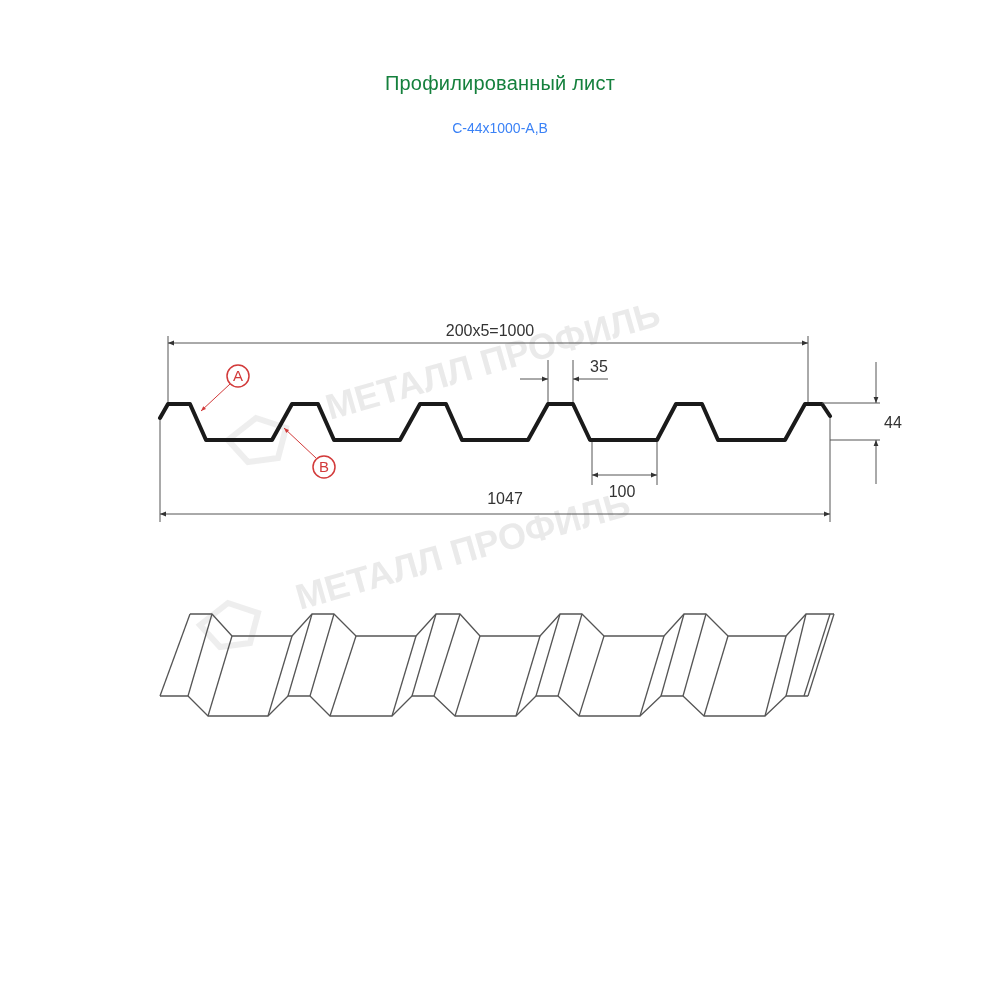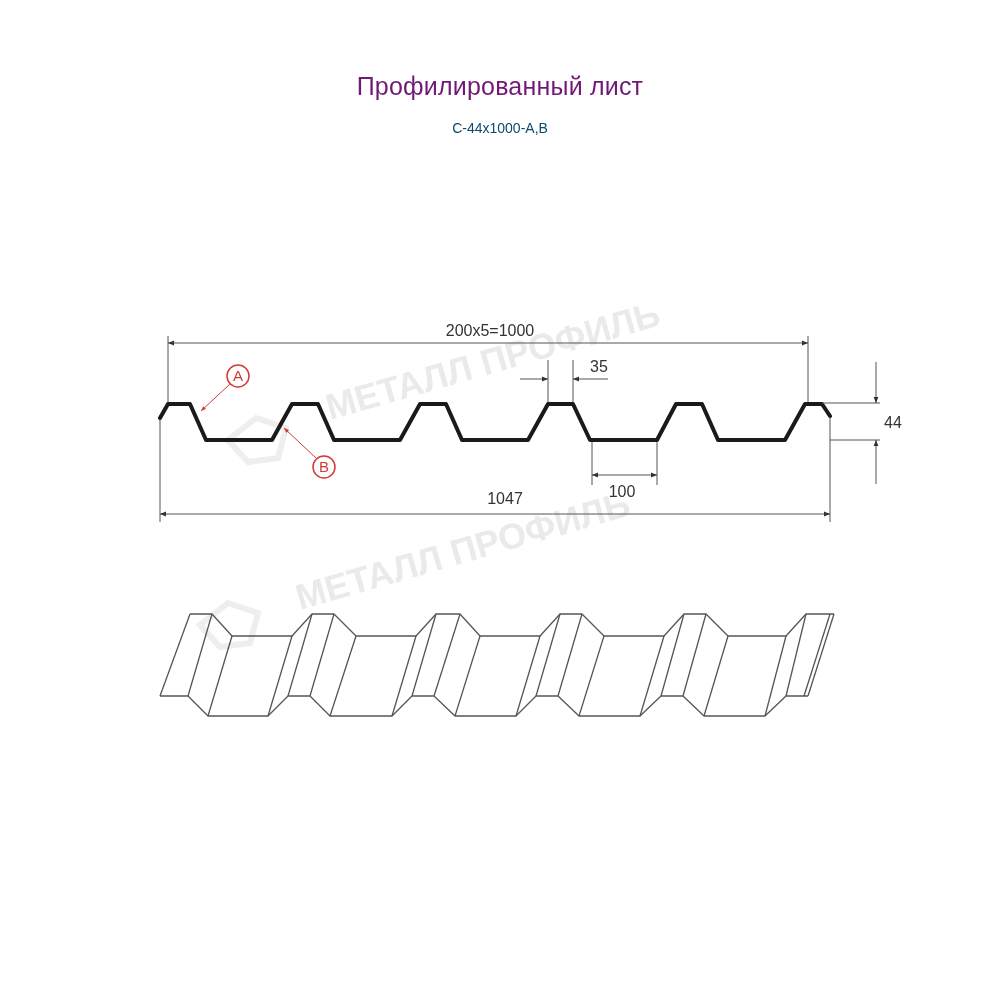--- a/index.html
+++ b/index.html
@@ -1,18 +1,18 @@
 <!DOCTYPE html>
 <html><head>
 <meta charset="utf-8">
 <style>
   html, body { margin:0; padding:0; background:#ffffff; }
   body { width:1000px; height:1000px; position:relative; overflow:hidden; font-family:"Liberation Sans", sans-serif; }
-  .title { position:absolute; left:0; width:1000px; top:72px; text-align:center; font-size:25px; color:#701a75; letter-spacing:0.2px; }
-  .subtitle { position:absolute; left:0; width:1000px; top:120px; text-align:center; font-size:14px; color:#0c4a6e; }
+  .title { position:absolute; left:0; width:1000px; top:72px; text-align:center; font-size:20px; color:#15803d; letter-spacing:0.2px; }
+  .subtitle { position:absolute; left:0; width:1000px; top:120px; text-align:center; font-size:14px; color:#3b82f6; }
   svg.drawing { position:absolute; left:0; top:0; }
   .dimtext { font-family:"Liberation Sans", sans-serif; font-size:16px; fill:#333; }
   .label-letter { font-family:"Liberation Sans", sans-serif; font-size:15px; fill:#d23a3a; }
   .wm { font-family:"Liberation Sans", sans-serif; font-weight:bold; font-size:36px; fill:#d9d9d9; opacity:0.55; }
 </style>
 </head>
 <body>
 
 <div class="title">Профилированный лист</div>
 <div class="subtitle">С-44х1000-А,В</div>

